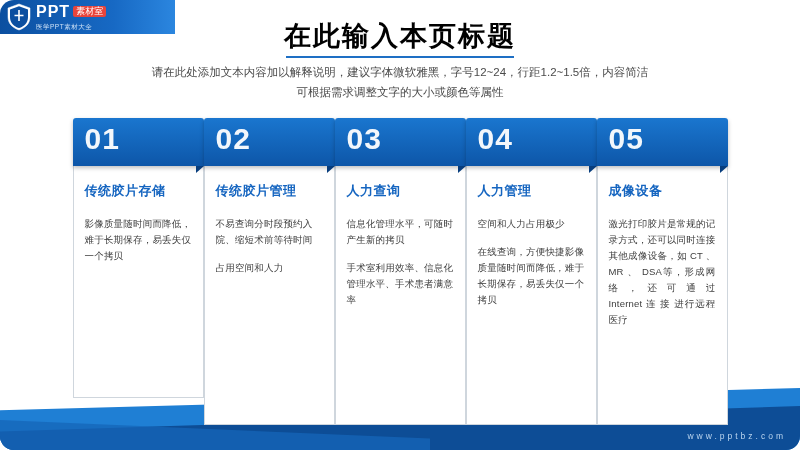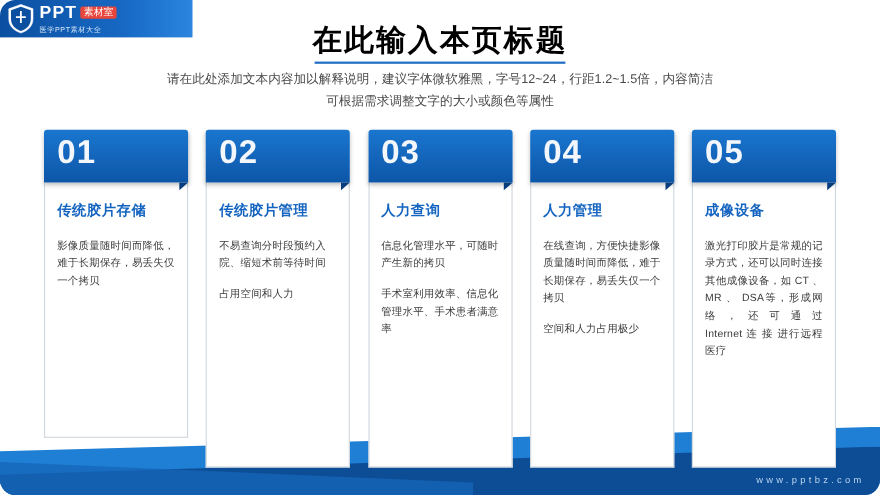--- a/index.html
+++ b/index.html
@@ -109,21 +109,21 @@
     line-height: 20px;
   }
 
   
   .columns {
     position: absolute;
     top: 118px;
     left: 40px;
     width: 720px;
     display: flex;
-    justify-content: space-between;
+    justify-content: center;
   }
   .col {
     position: relative;
     width: 131px;
   }
   .num-tab {
     position: relative;
     width: 100%;
     height: 48px;
     background: linear-gradient(180deg, #1a76cf 0%, #0d56a8 100%);
@@ -311,22 +311,22 @@
     </div>
 
     <div class="col col-4">
       <div class="num-tab">
         <span class="num">04</span>
         <span class="fold"></span>
       </div>
       <div class="card">
         <div class="card-head">人力管理</div>
         <div class="card-body">
+          <p>空间和人力占用极少</p>
           <p>在线查询，方便快捷影像质量随时间而降低，难于长期保存，易丢失仅一个拷贝</p>
-          <p>空间和人力占用极少</p>
         </div>
       </div>
     </div>
 
     <div class="col col-5">
       <div class="num-tab">
         <span class="num">05</span>
         <span class="fold"></span>
       </div>
       <div class="card">

